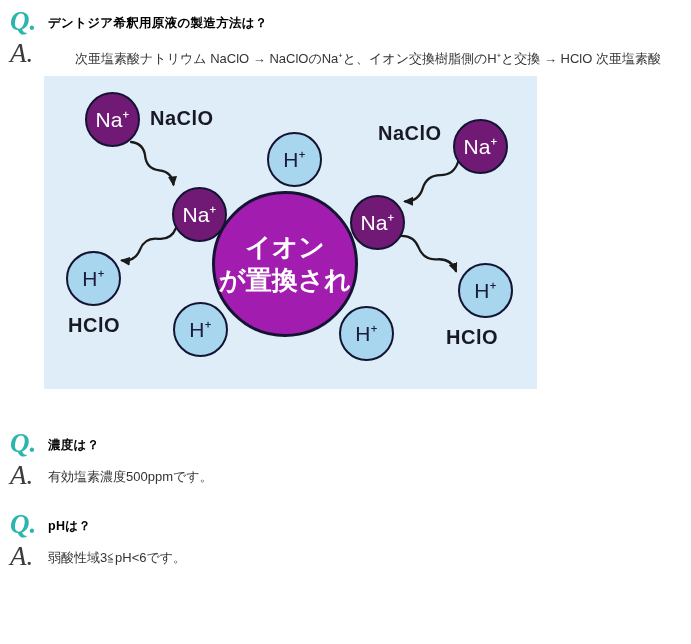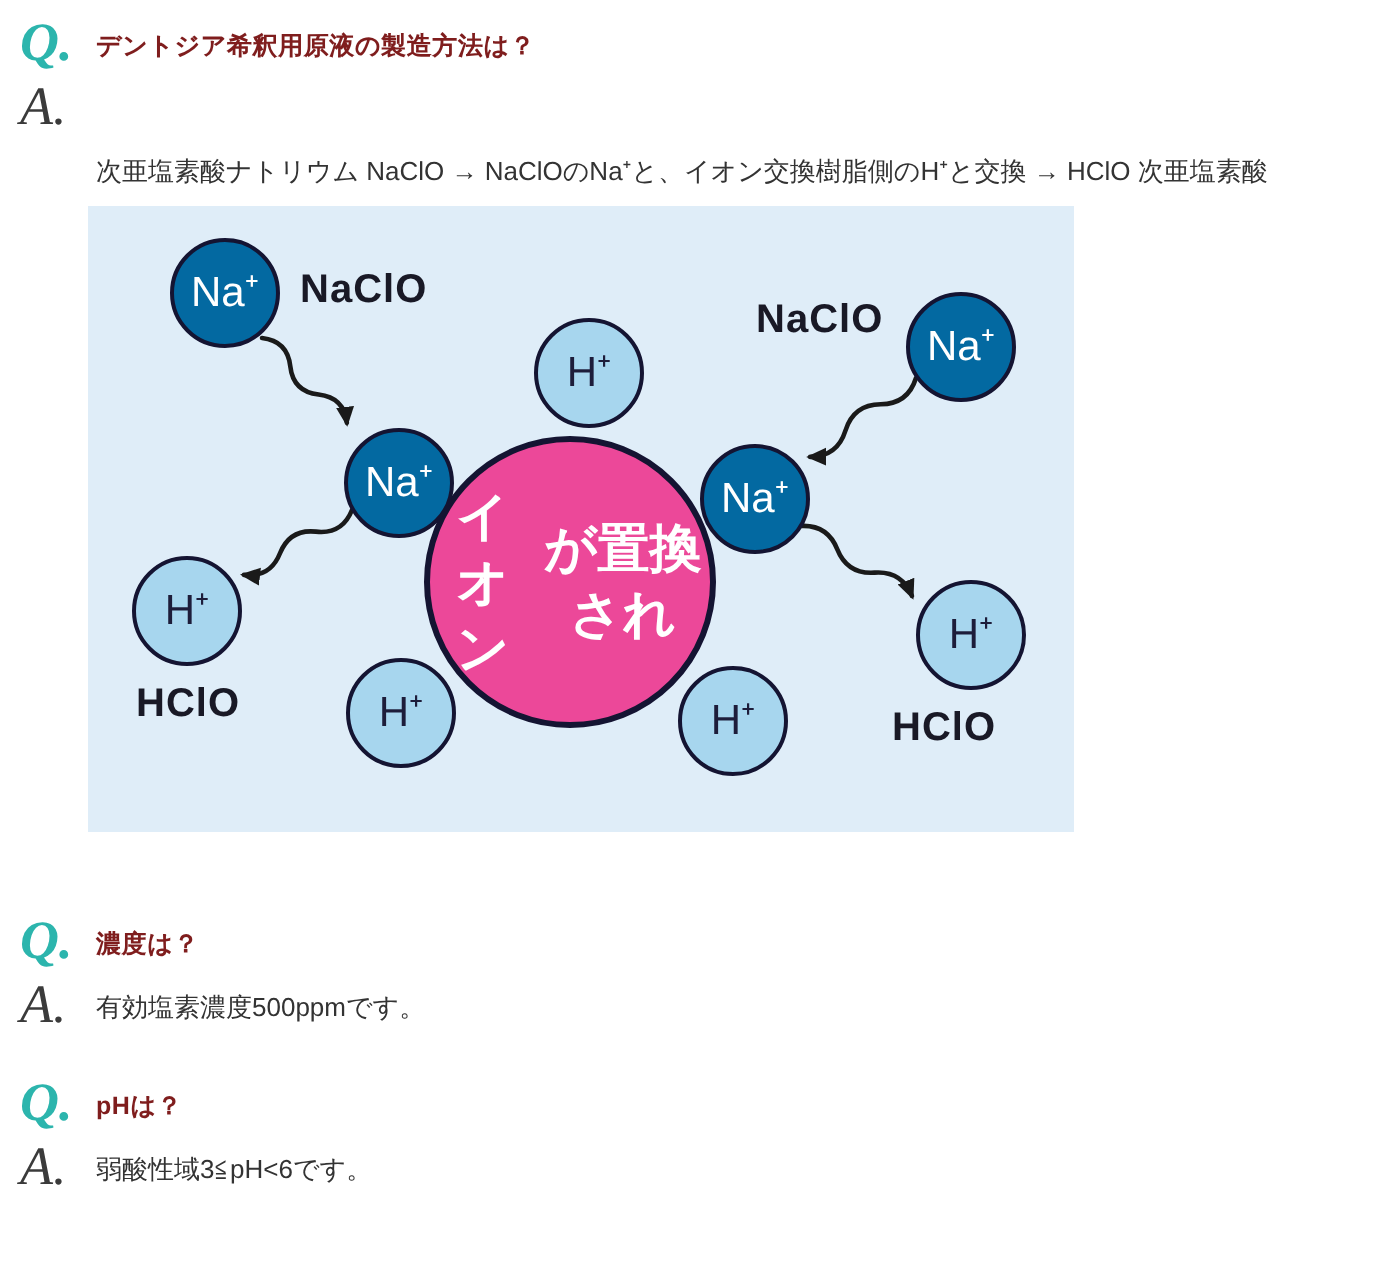--- a/index.html
+++ b/index.html
@@ -5,32 +5,32 @@
   html,body{margin:0;padding:0;}
   body{width:691px;height:644px;background:#ffffff;font-family:"Liberation Sans",sans-serif;overflow:hidden;}
   .page{padding:8px 0 0 10px;}
   .faq-item{margin:0;}
   .faq-item.mb-lg{margin-bottom:41px;}
   .faq-item.mb-md{margin-bottom:23px;}
   .qa-row{display:flex;align-items:flex-start;}
   .marker{flex:0 0 38px;font-family:"Liberation Serif","DejaVu Serif",serif;font-style:italic;font-size:27px;line-height:26px;}
   .q-marker{color:#2cb5ad;font-weight:600;}
   .a-marker{color:#3b3b3b;font-weight:500;}
-  .q-text{margin:0;font-size:12.5px;font-weight:700;color:#7f1d1d;padding-top:7px;letter-spacing:0.3px;}
+  .q-text{margin:0;font-size:12.5px;font-weight:700;color:#000000;padding-top:7px;letter-spacing:0.3px;}
   .a-row{margin-top:6px;}
   .a-content{width:640px;font-size:13px;line-height:22px;color:#333333;padding-top:4px;}
   .answer{margin:0;}
-  .formula{margin:31px 0 0 0;white-space:nowrap;}
+  .formula{margin:4px 0 0 0;white-space:nowrap;text-align:center;}
   
   .diagram{position:relative;width:493px;height:313px;background:#dfedf8;margin-top:6px;margin-left:-4px;}
   .circle{position:absolute;border-radius:50%;box-sizing:border-box;display:flex;align-items:center;justify-content:center;}
   .small-circle{width:55px;height:55px;border:2.5px solid #141432;font-size:21px;z-index:3;}
-  .na{background:#0369a1;color:#ffffff;}
+  .na{background:#701a75;color:#ffffff;}
   .h{background:#a7d6ee;color:#1d1d3a;}
-  .center-circle{width:146px;height:146px;left:168px;top:115px;background:#ec4899;border:3px solid #141432;color:#ffffff;flex-direction:row;font-weight:700;font-size:26px;line-height:33px;z-index:1;text-align:center;}
+  .center-circle{width:146px;height:146px;left:168px;top:115px;background:#a21caf;border:3px solid #141432;color:#ffffff;flex-direction:column;font-weight:700;font-size:26px;line-height:33px;z-index:1;text-align:center;}
   .na-tl{left:41px;top:16px;}
   .na-tr{left:409px;top:43px;}
   .na-ml{left:128px;top:111px;}
   .na-mr{left:306px;top:119px;}
   .h-top{left:223px;top:56px;}
   .h-bl{left:22px;top:175px;}
   .h-bcl{left:129px;top:226px;}
   .h-bcr{left:295px;top:230px;}
   .h-br{left:414px;top:187px;}
   .dlabel{position:absolute;font-weight:700;font-size:20px;color:#191926;letter-spacing:0.5px;z-index:3;}

